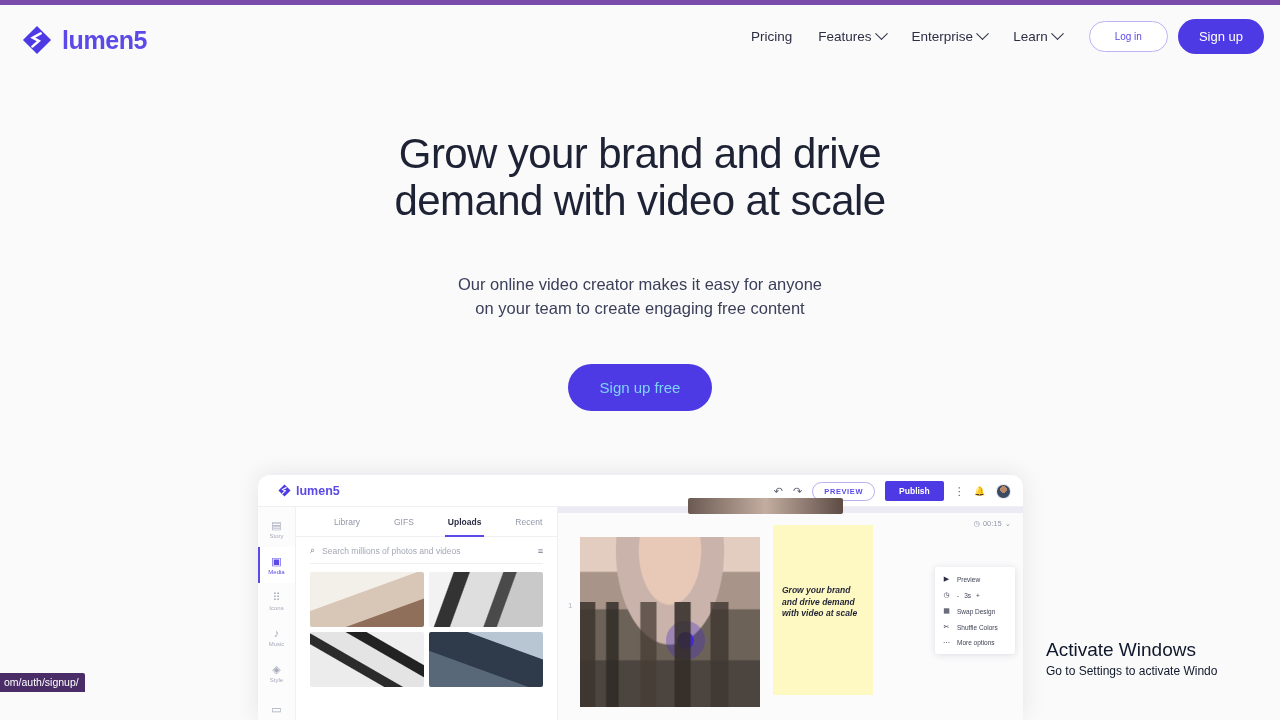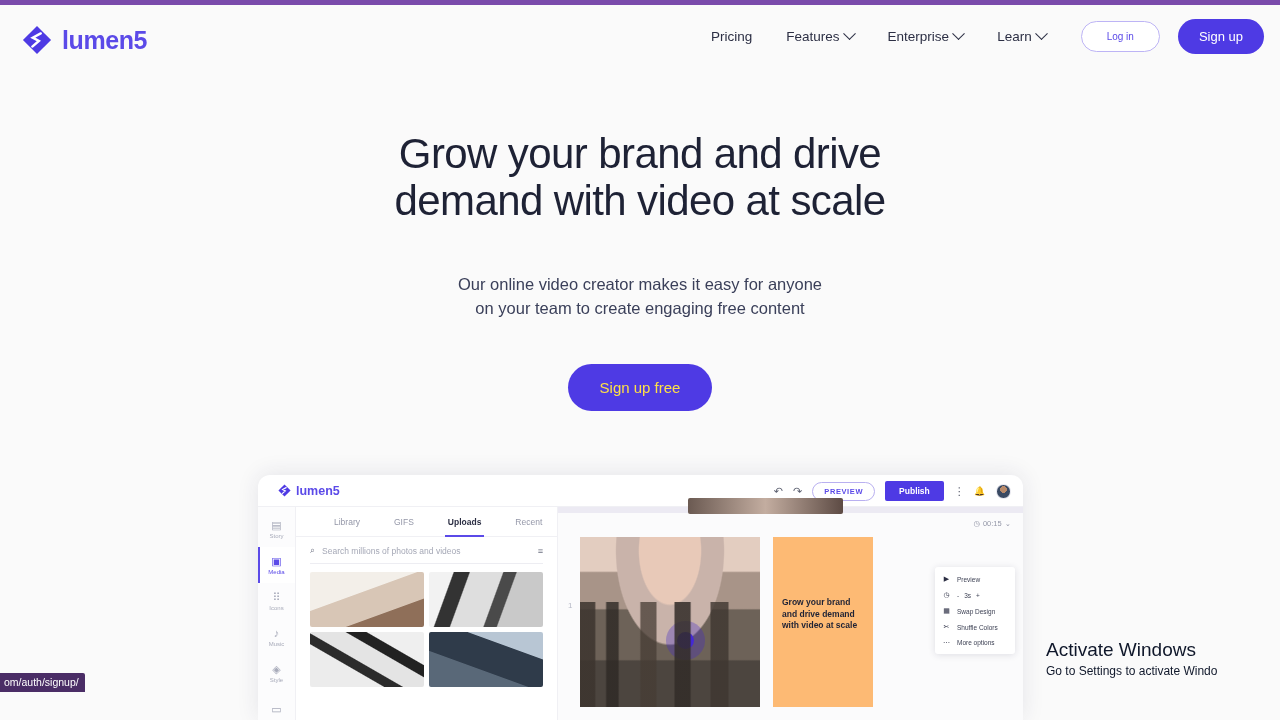--- a/index.html
+++ b/index.html
@@ -28,21 +28,21 @@
     display: flex; align-items: center; gap: 10px;
   }
   .brand-mark { width: 30px; height: 30px; display: block; }
   .brand-text {
     font-size: 25px; font-weight: 700; color: #5b4ae8;
     letter-spacing: -0.4px;
   }
 
   .nav {
     position: absolute; right: 8px; top: 14px;
-    display: flex; align-items: center; gap: 8px;
+    display: flex; align-items: center; gap: 0px;
   }
   .nav-link {
     display: flex; align-items: center; gap: 5px;
     font-size: 13.5px; color: #2c2f44;
     padding: 8px 13px; cursor: pointer; white-space: nowrap;
   }
   .chev {
     width: 9px; height: 9px; display: inline-block;
     border-right: 1.7px solid #2c2f44; border-bottom: 1.7px solid #2c2f44;
     transform: rotate(45deg) translate(-2px,-2px);
@@ -67,21 +67,21 @@
   .hero h1 {
     font-size: 42px; line-height: 47px; color: #1e2235;
     font-weight: 400; letter-spacing: -0.6px;
   }
   .hero p {
     margin-top: 48px;
     font-size: 16.5px; line-height: 24px; color: #3b405a; font-weight: 400;
   }
   .hero-cta {
     margin-top: 44px;
-    border: none; border-radius: 26px; background: #4e3ae4; color: #fde047;
+    border: none; border-radius: 26px; background: #4e3ae4; color: #7dd3fc;
     font-size: 15px; padding: 15px 32px; cursor: pointer;
     font-family: "Liberation Sans", sans-serif;
   }
 
   
   .mock {
     position: absolute; left: 258px; top: 475px;
     width: 765px; height: 245px;
     background: #ffffff;
     border-radius: 12px 12px 0 0;
@@ -199,22 +199,23 @@
         rgba(70,60,52,.75) 34% 42%, rgba(0,0,0,0) 43% 52%,
         rgba(50,44,40,.85) 53% 61%, rgba(0,0,0,0) 62% 72%,
         rgba(62,54,48,.8) 73% 82%, rgba(0,0,0,0) 83% 100%);
   }
   .cursor-dot {
     position: absolute; left: 97px; top: 95px; width: 17px; height: 17px;
     border-radius: 50%; background: #4429d8;
     box-shadow: 0 0 0 11px rgba(64,40,200,0.32);
   }
   .text-card {
-    position: absolute; left: 215px; top: 30px; width: 100px; height: 170px;
-    background: #fdba74;
+    position: absolute; left: 215px; top: 18px; width: 100px; height: 170px;
+    background: #fef9c3;
+    font-style: italic;
   }
   .text-card-body {
     padding: 60px 8px 0 9px;
     font-size: 8.5px; line-height: 11.5px; font-weight: 700; color: #1e2235;
   }
 
   
   .ctx-menu {
     position: absolute; right: 8px; top: 60px; width: 80px;
     background: #fff; border-radius: 3px;

